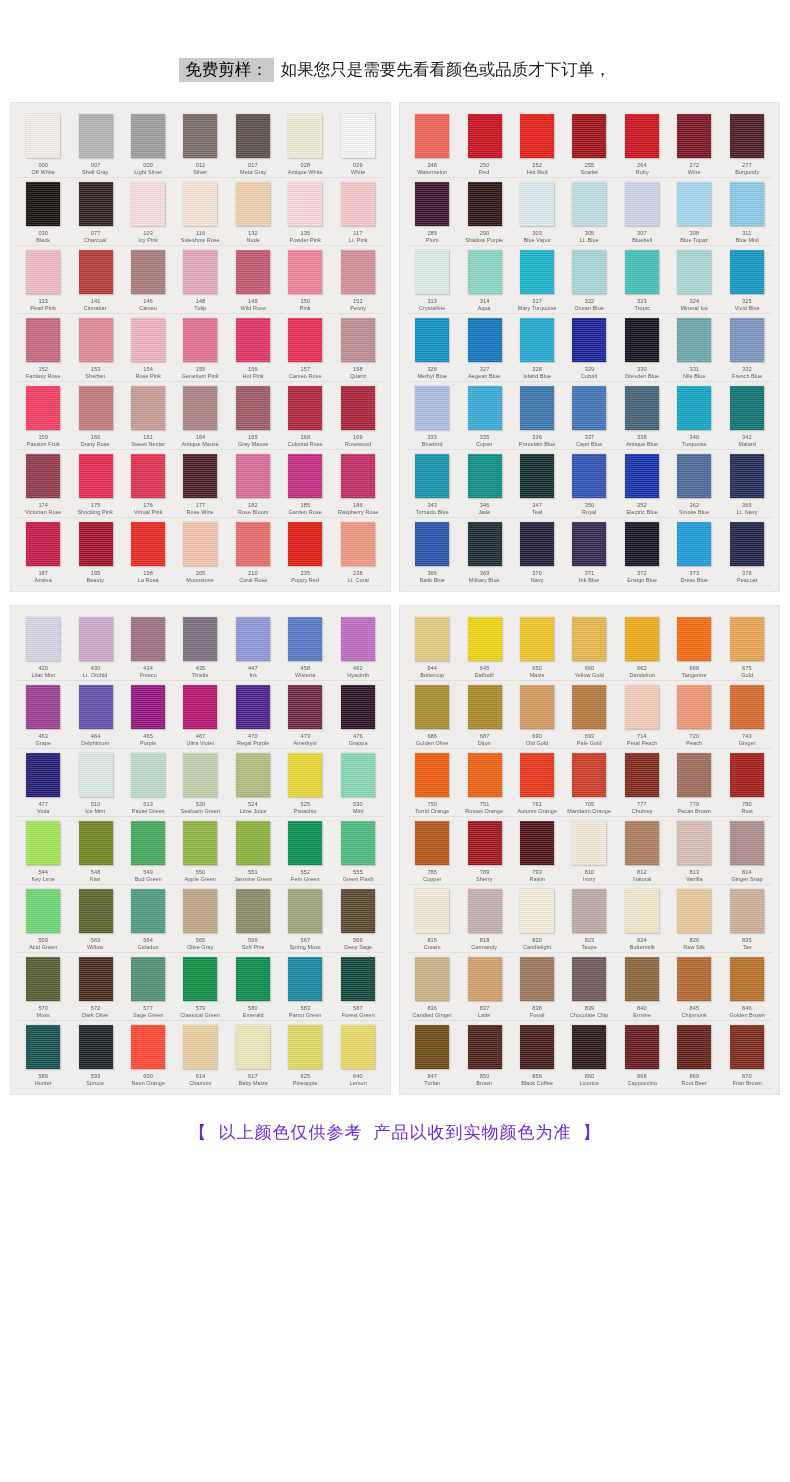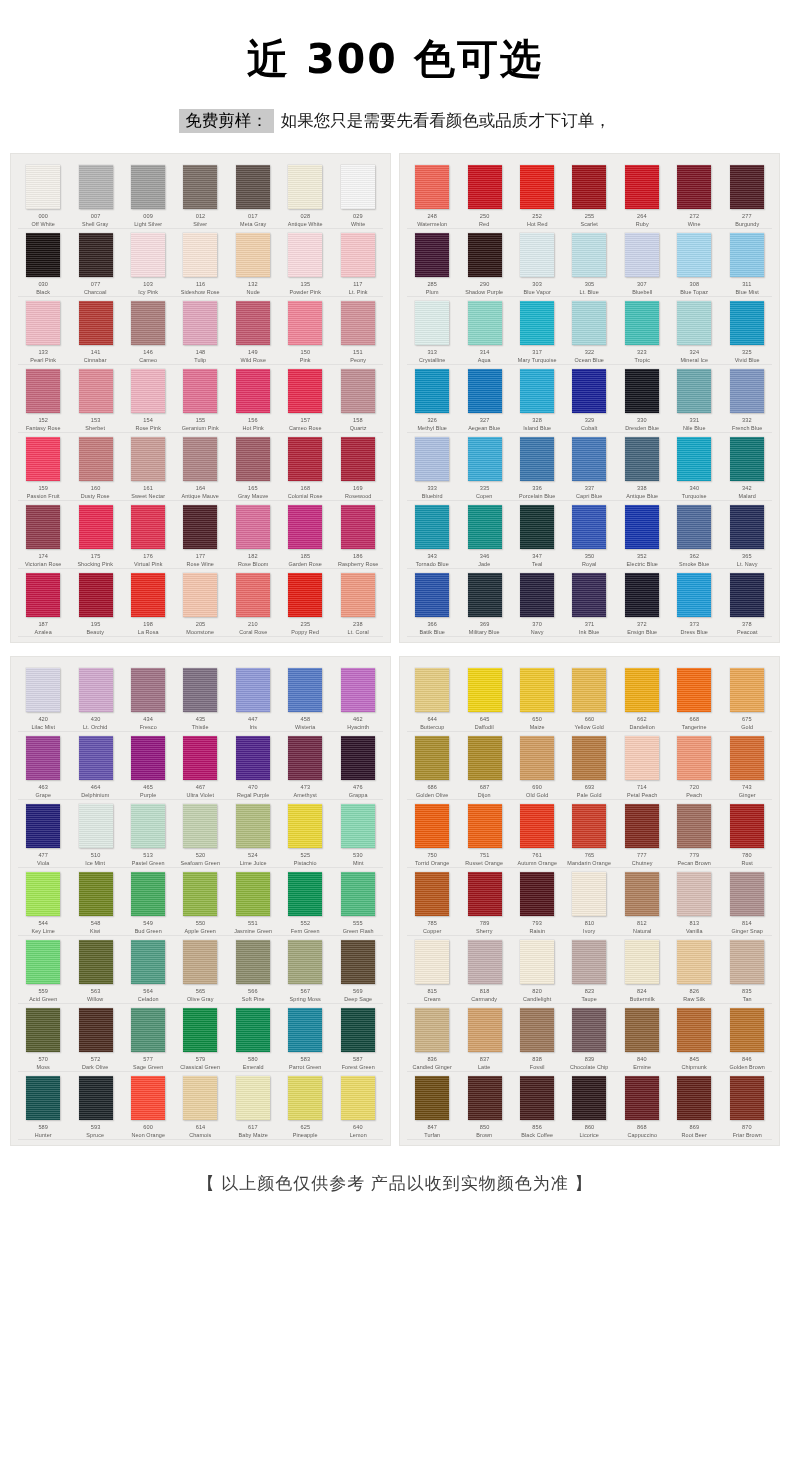--- a/index.html
+++ b/index.html
@@ -99,32 +99,31 @@
   .lbl .code { display: block; }
   .lbl .nm { display: block; white-space: nowrap; transform: scale(0.97); }
 
   
   .footer {
     text-align: center;
     padding: 26px 0 30px;
   }
   .footer-text {
     font-size: 17px;
-    color: #404040;
+    color: #6d28d9;
     letter-spacing: 1px;
-    font-family: Liberation Sans, sans-serif;
+    font-family: Liberation Mono, monospace;
   }
 </style>
 </head>
 <body>
 
 <div class="page">
 
   <div class="header">
-    <div class="title">近 300 色可选</div>
     <div class="notice">
       <div class="notice-line">
         <span class="tag">免费剪样：</span><span>如果您只是需要先看看颜色或品质才下订单，</span>
       </div>
     </div>
   </div>
 
   <div class="grid" id="swatch-grid">
       <div class="panel">
         <div class="panel-inner">

